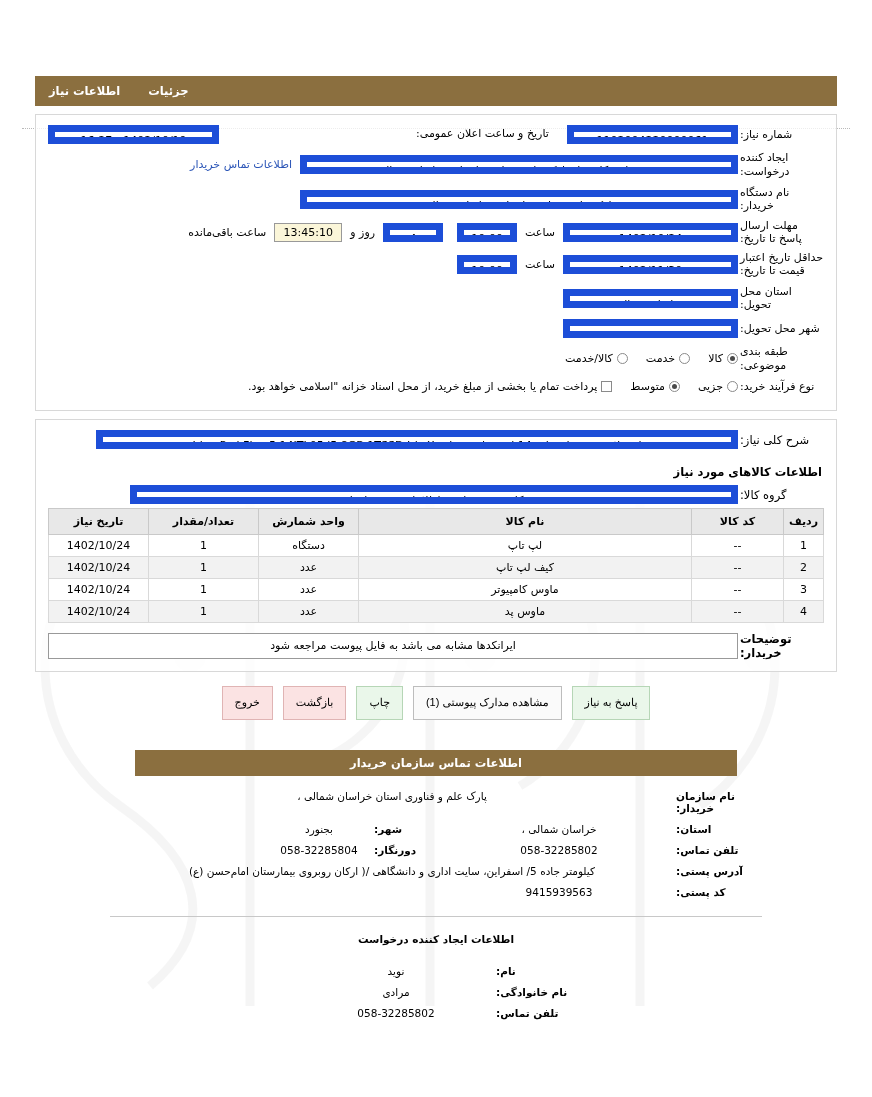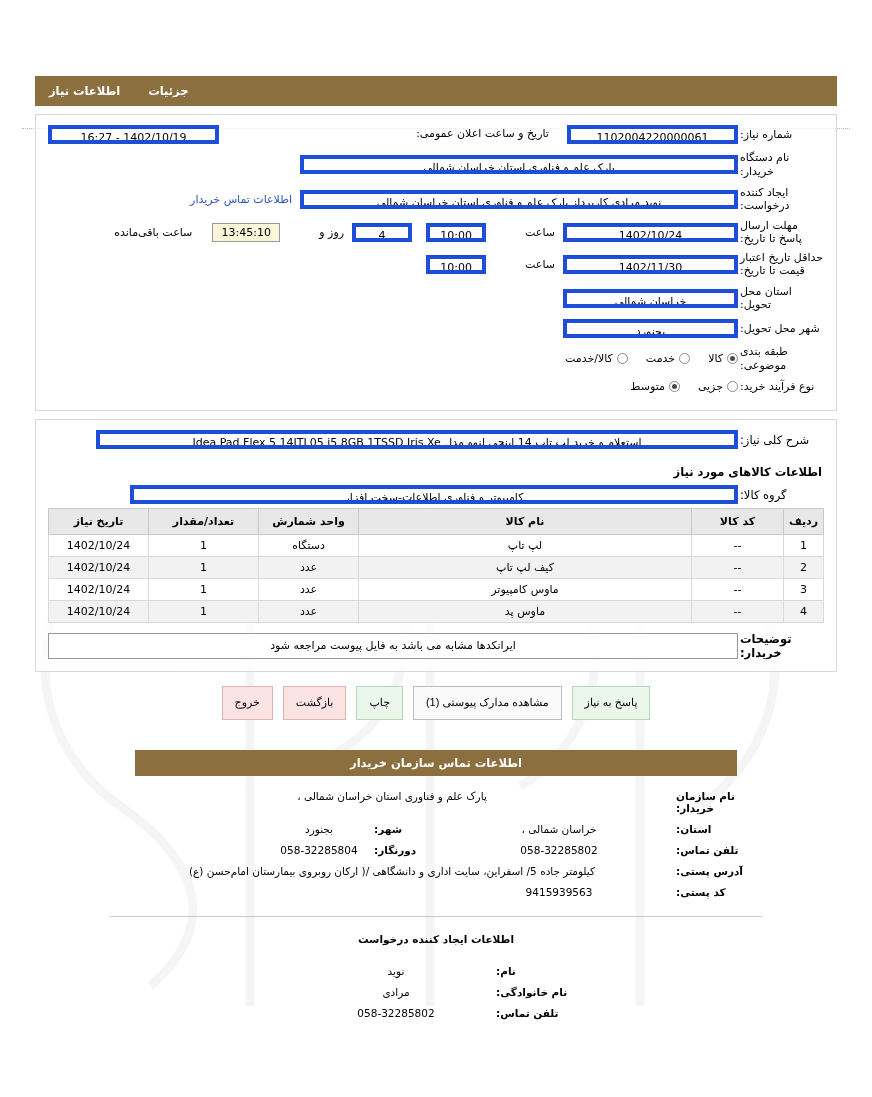--- a/index.html
+++ b/index.html
@@ -80,21 +80,21 @@
     text-align: left;
     color: #000;
     font-size: 11px;
     padding-left: 2px;
     line-height: 1.25;
     flex: 0 0 auto;
   }
   .lbl.two-line { line-height: 1.15; }
 
   .fld {
-    border: 4px solid #1d4ed8;
+    border: 7px solid #1d4ed8;
     background: #fff;
     height: 19px;
     line-height: 17px;
     font-size: 11px;
     text-align: center;
     color: #000;
     padding: 0 4px;
     overflow: hidden;
     white-space: nowrap;
   }
@@ -109,32 +109,31 @@
   .gap14 { width: 14px; flex: 0 0 auto;}
 
   .link {
     color: #2b55b7;
     font-size: 11px;
     text-decoration: none;
     cursor: pointer;
     white-space: nowrap;
   }
 
-  .smalltxt { font-size: 11px; color: #000; white-space: nowrap; margin-left: 31px; }
+  .smalltxt { font-size: 11px; color: #000; white-space: nowrap; }
 
   .countdown {
     border: 1px solid #999;
     background: #fbf6d9;
     height: 19px;
     line-height: 17px;
     width: 68px;
     text-align: center;
     font-size: 11px;
     color: #000;
-    margin-left: 12px;
   }
 
   
   .optrow {
     display: flex;
     align-items: center;
     justify-content: flex-start;
     font-size: 11px;
     margin-bottom: 7px;
   }
@@ -325,29 +324,29 @@
 
       <div class="row">
         <div class="lbl">شماره نیاز:</div>
         <div class="fld w175">1102004220000061</div>
         <div class="gap14"></div>
         <div class="fld w340" style="border:none;background:transparent;text-align:right;">تاریخ و ساعت اعلان عمومی:</div>
         <div class="fld w175">1402/10/19 - 16:27</div>
       </div>
 
       <div class="row">
+        <div class="lbl">ایجاد کننده درخواست:</div>
+        <div class="fld w430">نوید مرادی کارپرداز پارک علم و فناوری استان خراسان شمالی</div>
+        <div class="gap8"></div>
+        <a class="link">اطلاعات تماس خریدار</a>
+      </div>
+
+      <div class="row">
         <div class="lbl">نام دستگاه خریدار:</div>
         <div class="fld w430">پارک علم و فناوری استان خراسان شمالی</div>
-      </div>
-
-      <div class="row">
-        <div class="lbl">ایجاد کننده درخواست:</div>
-        <div class="fld w430">نوید مرادی کارپرداز پارک علم و فناوری استان خراسان شمالی</div>
-        <div class="gap8"></div>
-        <a class="link">اطلاعات تماس خریدار</a>
       </div>
 
       <div class="row">
         <div class="lbl two-line">مهلت ارسال پاسخ تا تاریخ:</div>
         <div class="fld w175">1402/10/24</div>
         <div class="gap8"></div>
         <div class="smalltxt">ساعت</div>
         <div class="gap8"></div>
         <div class="fld w60">10:00</div>
         <div class="gap14"></div>
@@ -397,20 +396,24 @@
 
       <div class="optrow">
         <div class="lbl">نوع فرآیند خرید:</div>
         <div class="opt">
           <span class="radio"></span>
           <span>جزیی</span>
         </div>
         <div class="opt">
           <span class="radio on"></span>
           <span>متوسط</span>
+        </div>
+        <div class="opt">
+          <span class="cbox"></span>
+          <span>پرداخت تمام یا بخشی از مبلغ خرید، از محل اسناد خزانه "اسلامی خواهد بود.</span>
         </div>
       </div>
 
     </div>
 
     <div class="panel">
 
       <div class="sum-row">
         <div class="sum-lbl">شرح کلی نیاز:</div>
         <div class="fld w690">استعلام و خرید لپ تاپ 14 اینچی لنوو مدل Idea Pad Flex 5 14ITL05 i5 8GB 1TSSD Iris Xe</div>

